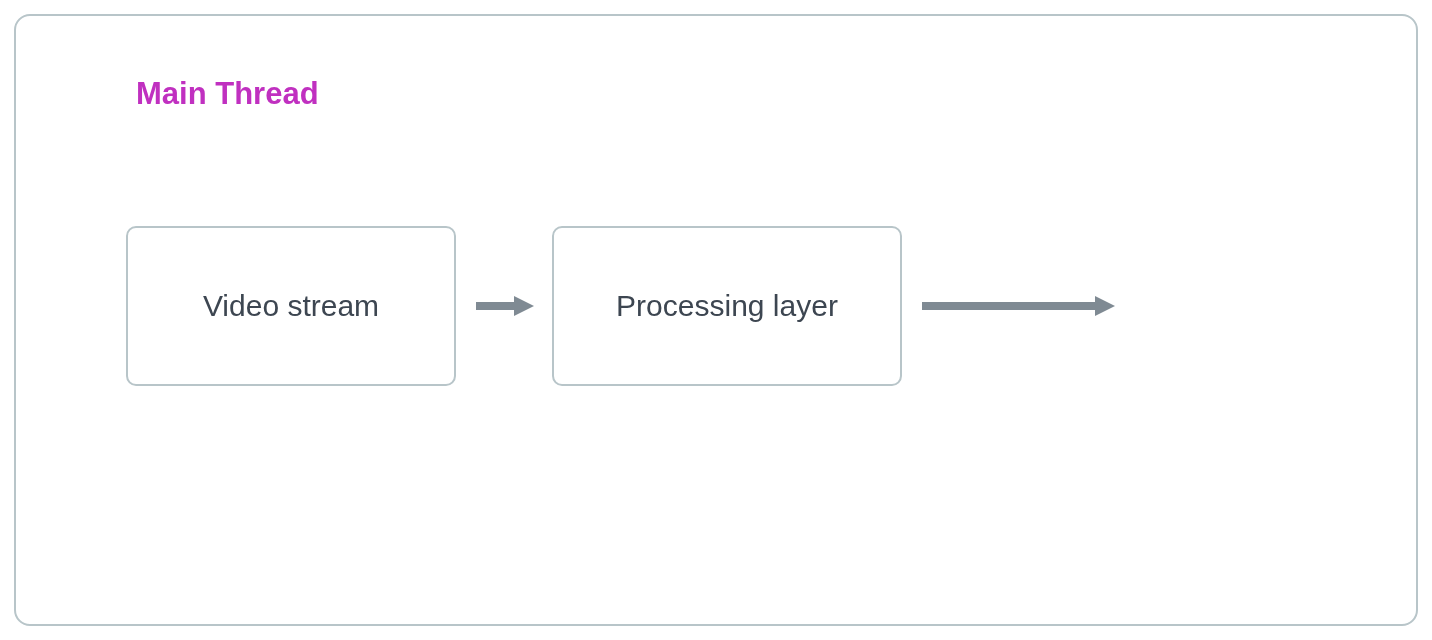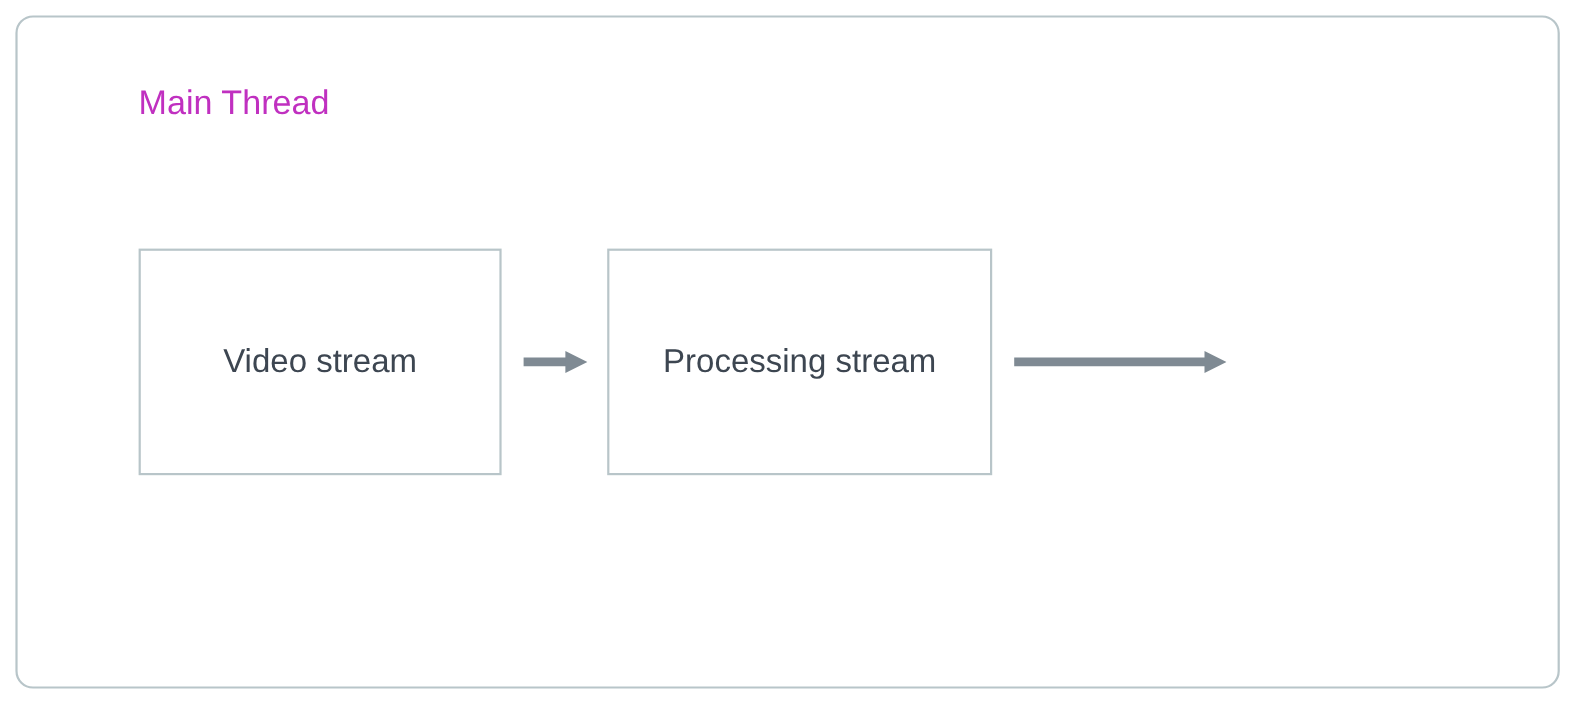--- a/index.html
+++ b/index.html
@@ -20,37 +20,37 @@
       left: 14px;
       right: 14px;
       bottom: 14px;
       border: 2px solid #b8c5c9;
       border-radius: 16px;
       background: #ffffff;
     }
     .thread-label {
       position: absolute;
       top: 60px;
-      left: 110px;
+      left: 120px;
       font-size: 31px;
       color: #c030c0;
-      font-weight: 400;
+      font-weight: 700;
     }
     .flow-row {
       position: absolute;
       top: 210px;
       left: 110px;
       right: 60px;
       display: flex;
       align-items: center;
     }
     .node-box {
       border: 2px solid #b8c5c9;
-      border-radius: 0;
-      height: 206px;
+      border-radius: 10px;
+      height: 160px;
       display: flex;
       align-items: center;
       justify-content: center;
       font-size: 30px;
       color: #3d4651;
       background: #ffffff;
     }
     .node-1 { width: 330px; }
     .node-2 { width: 350px; }
     .arrow-short {
@@ -108,21 +108,21 @@
     </div>
 
     <div class="arrow-short">
       <svg class="arrow-svg" viewBox="0 0 60 24">
         <line x1="2" y1="12" x2="44" y2="12" stroke="#7f8a93" stroke-width="8" stroke-linecap="butt"></line>
         <polygon points="40,2 60,12 40,22" fill="#7f8a93"></polygon>
       </svg>
     </div>
 
     <div class="node-box node-2">
-      <span>Processing stream</span>
+      <span>Processing layer</span>
     </div>
 
     <div class="arrow-long">
       <svg class="arrow-svg" viewBox="0 0 195 24">
         <line x1="2" y1="12" x2="179" y2="12" stroke="#7f8a93" stroke-width="8" stroke-linecap="butt"></line>
         <polygon points="175,2 195,12 175,22" fill="#7f8a93"></polygon>
       </svg>
     </div>
 
 

